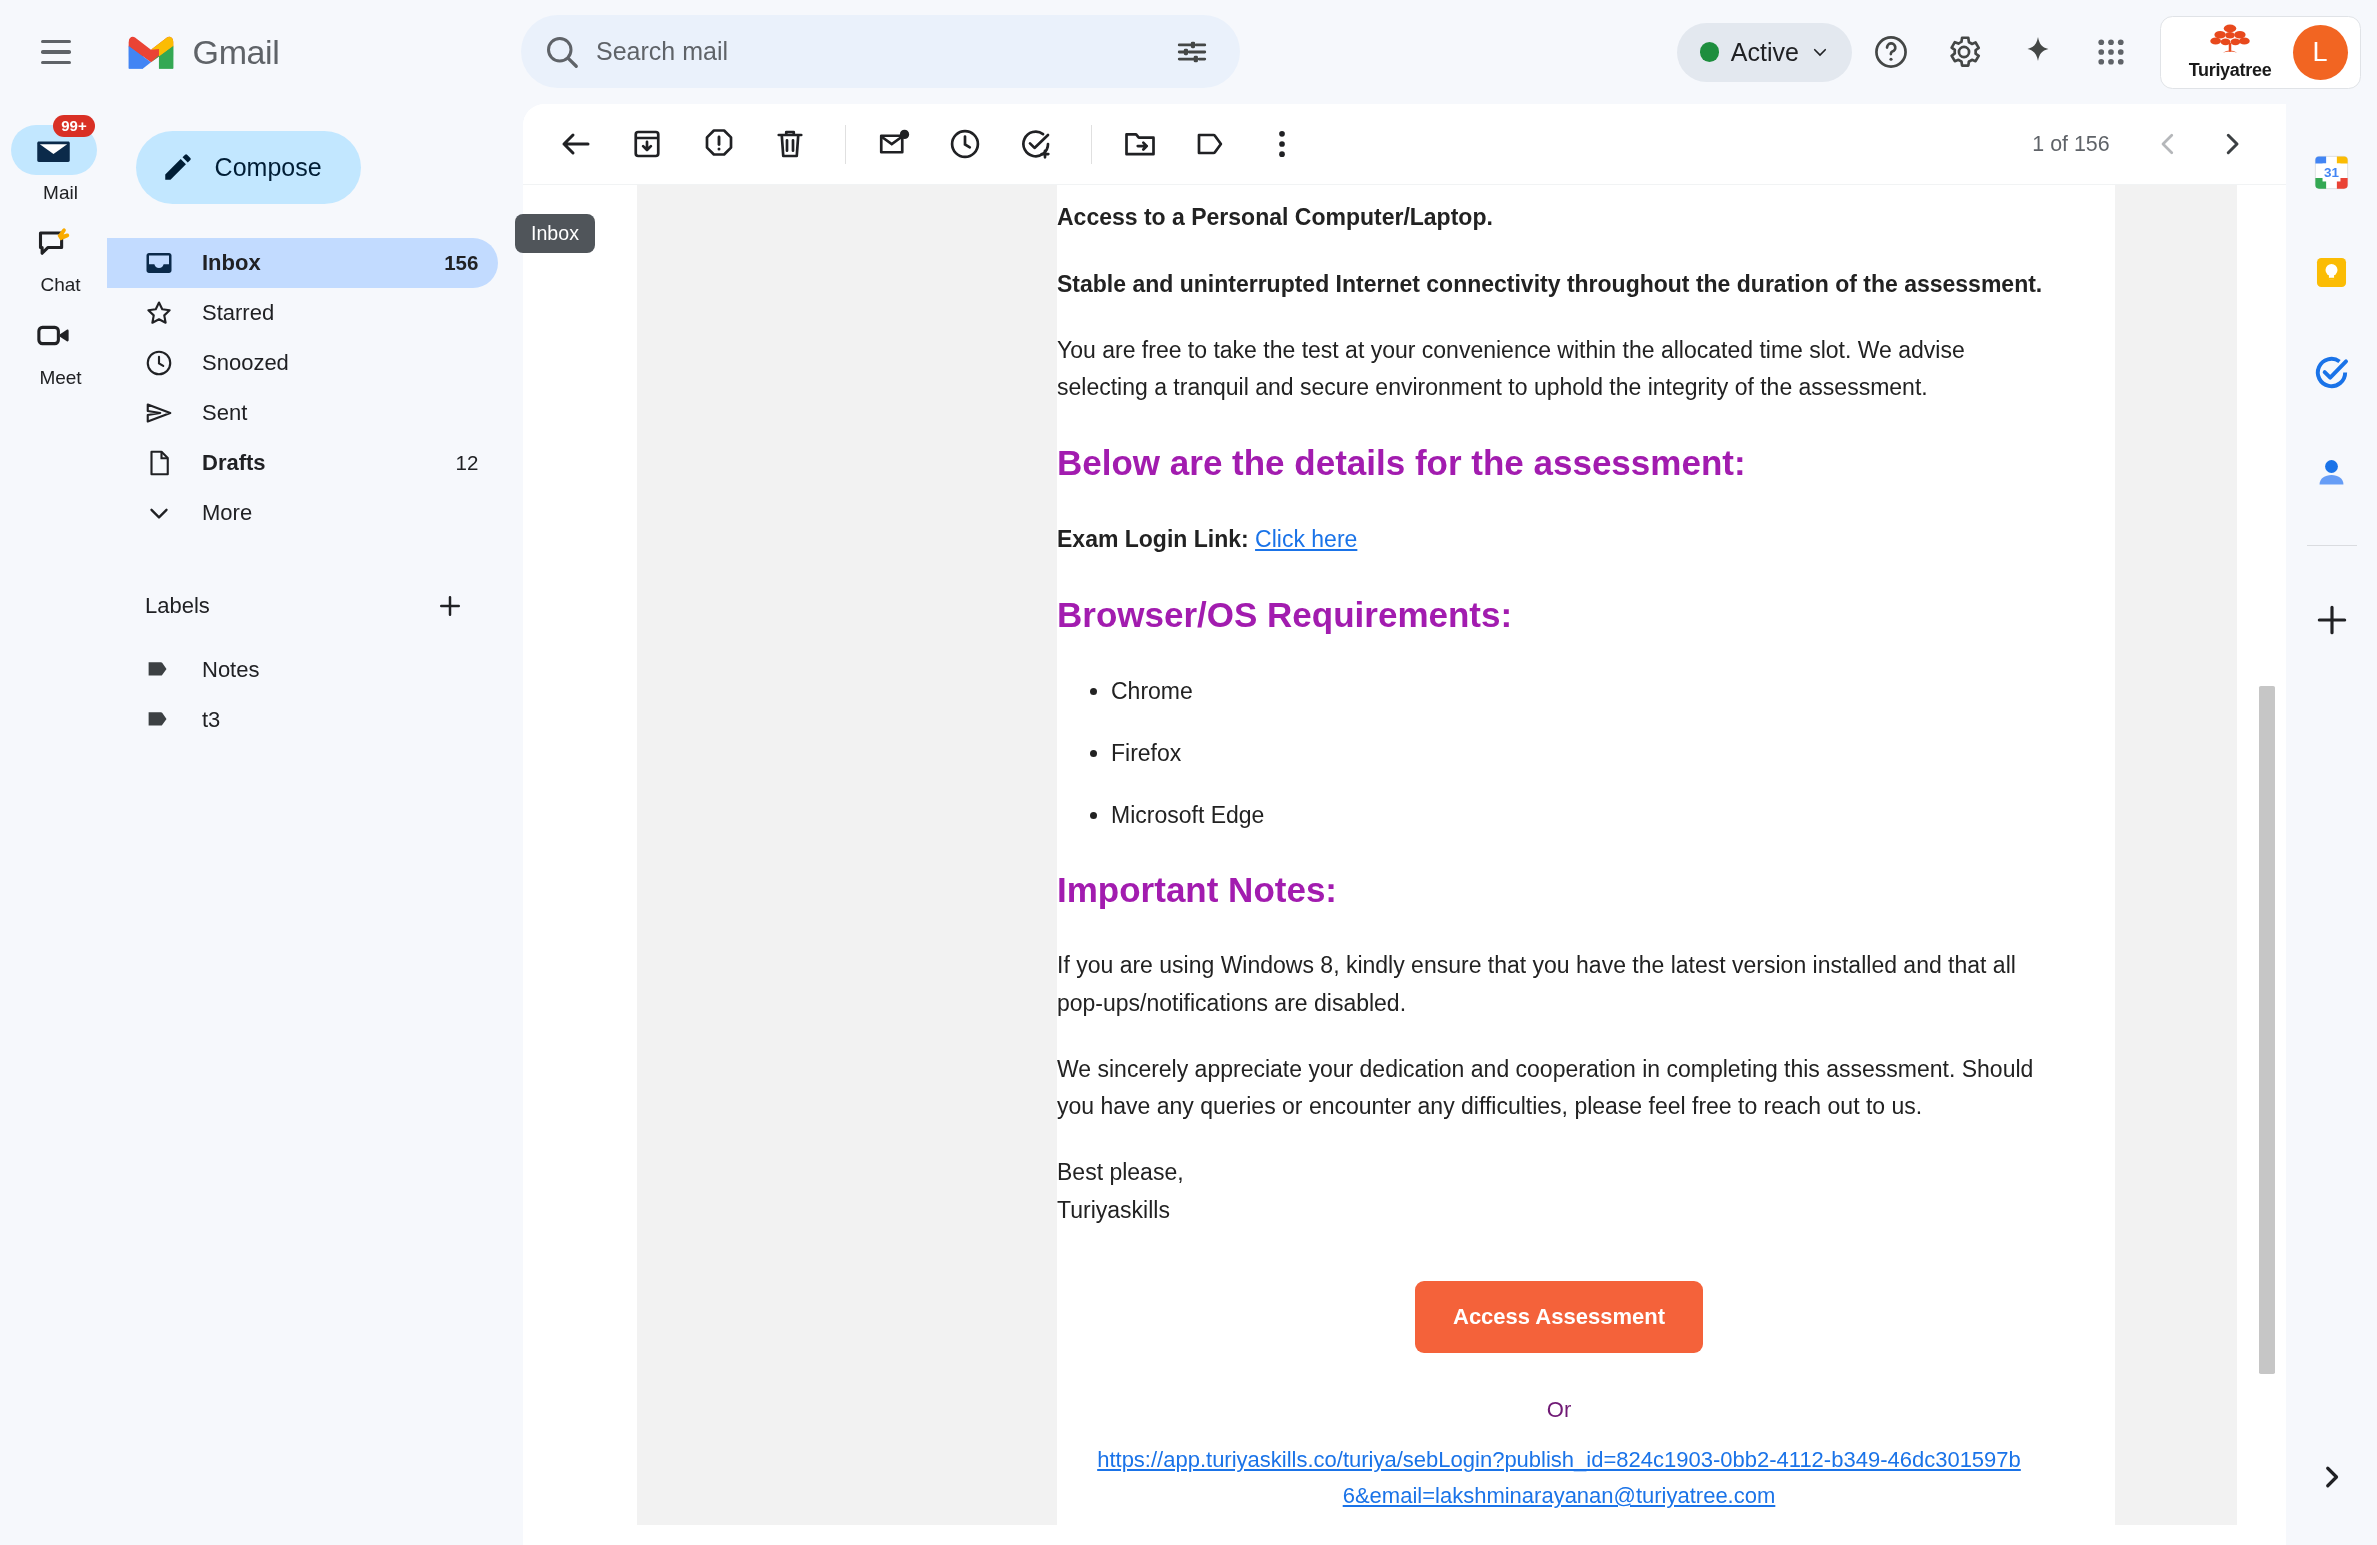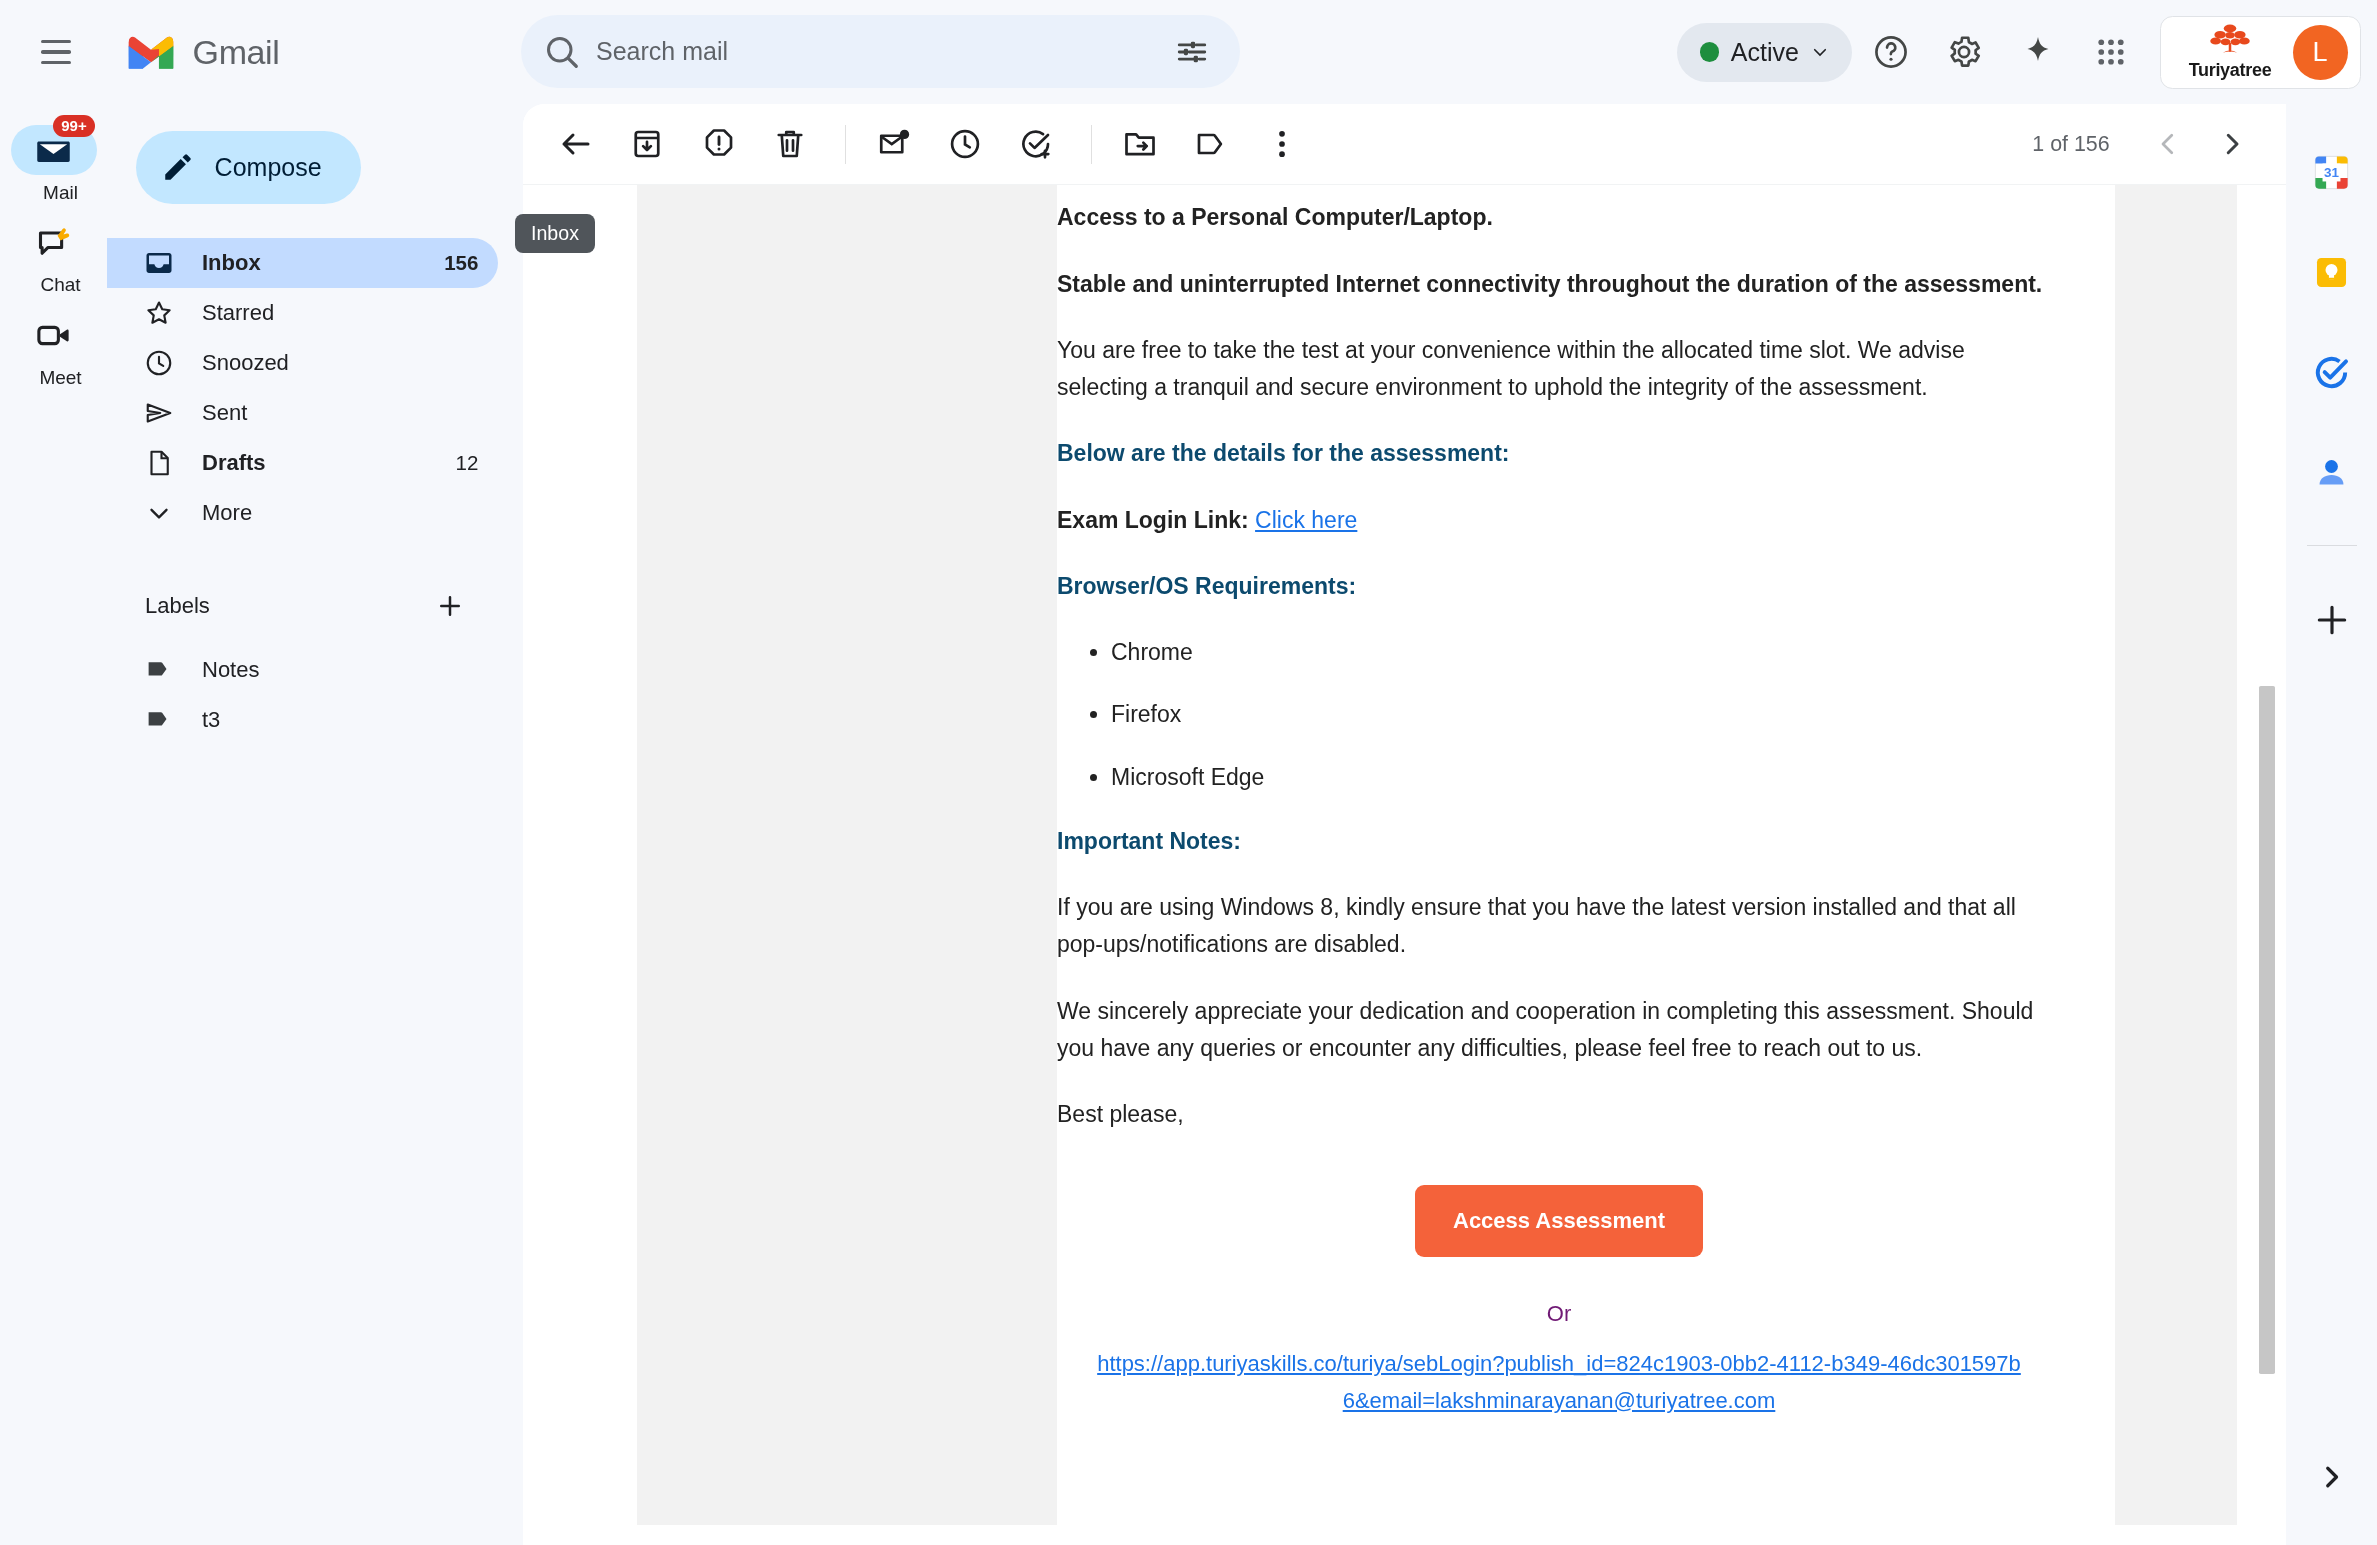--- a/index.html
+++ b/index.html
@@ -145,21 +145,21 @@
     background: #f2f2f2;
   }
   .msg-body {
     position: absolute; left: 420px; top: 0; width: 1058px; bottom: 0;
     background: #fff; padding: 14.3px 54px 0 0;
     font-size: 23px; line-height: 1.62; color: #222;
   }
   .msg-body p { margin: 0 0 29px 0; }
   .msg-body p.b { font-weight: bold; }
   .mt0 { margin-top: 0; }
-  .h-orange { color: #0c4a6e; font-size: 23px; font-weight: bold; margin: 34px 0 34px 0; }
+  .h-orange { color: #a21caf; font-size: 35px; font-weight: bold; margin: 34px 0 34px 0; }
   .link-blue { color: #1a73e8; text-decoration: underline; }
   .bullets { margin: 0 0 27px 36px; }
   .bullets li { margin: 0 0 25px 18px; font-size: 23px; }
   .cta-wrap { text-align: center; margin: 52px 0 39px 0; }
   .cta {
     display: inline-block; background: #f4623a; color: #fff;
     font-size: 22px; font-weight: bold; padding: 23px 38px;
     border-radius: 9px; border: none; cursor: pointer;
     font-family: "Liberation Sans", sans-serif;
   }
@@ -556,20 +556,21 @@
             <li>Firefox</li>
             <li>Microsoft Edge</li>
           </ul>
 
           <p class="h-orange">Important Notes:</p>
 
           <p>If you are using Windows 8, kindly ensure that you have the latest version installed and that all pop-ups/notifications are disabled.</p>
           <p>We sincerely appreciate your dedication and cooperation in completing this assessment. Should you have any queries or encounter any difficulties, please feel free to reach out to us.</p>
 
           <p style="margin-bottom:0">Best please,</p>
+          <p>Turiyaskills</p>
 
           <div class="cta-wrap">
             <button class="cta">Access Assessment</button>
           </div>
 
           <div class="or-text">Or</div>
           <a class="longlink" href="#">https://app.turiyaskills.co/turiya/sebLogin?publish_id=824c1903-0bb2-4112-b349-46dc301597b6&amp;email=lakshminarayanan@turiyatree.com</a>
         </div>
       </div>
 

